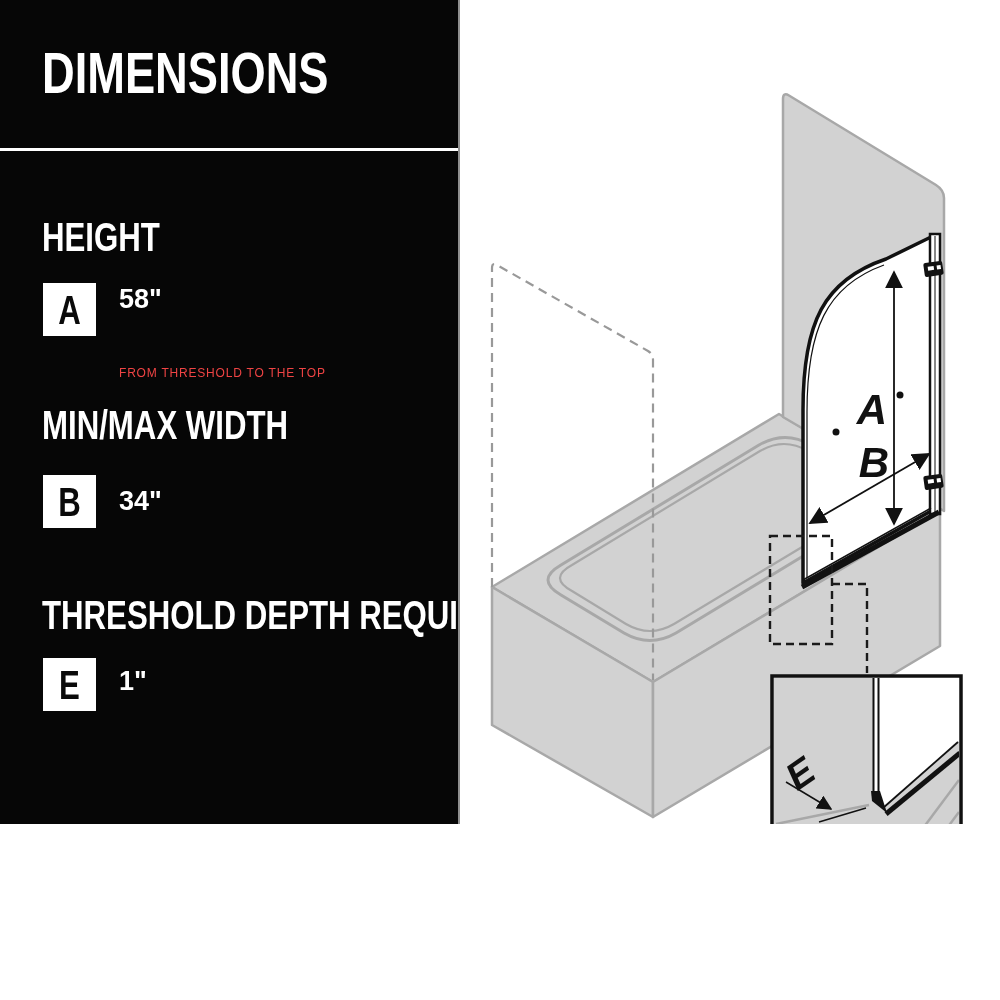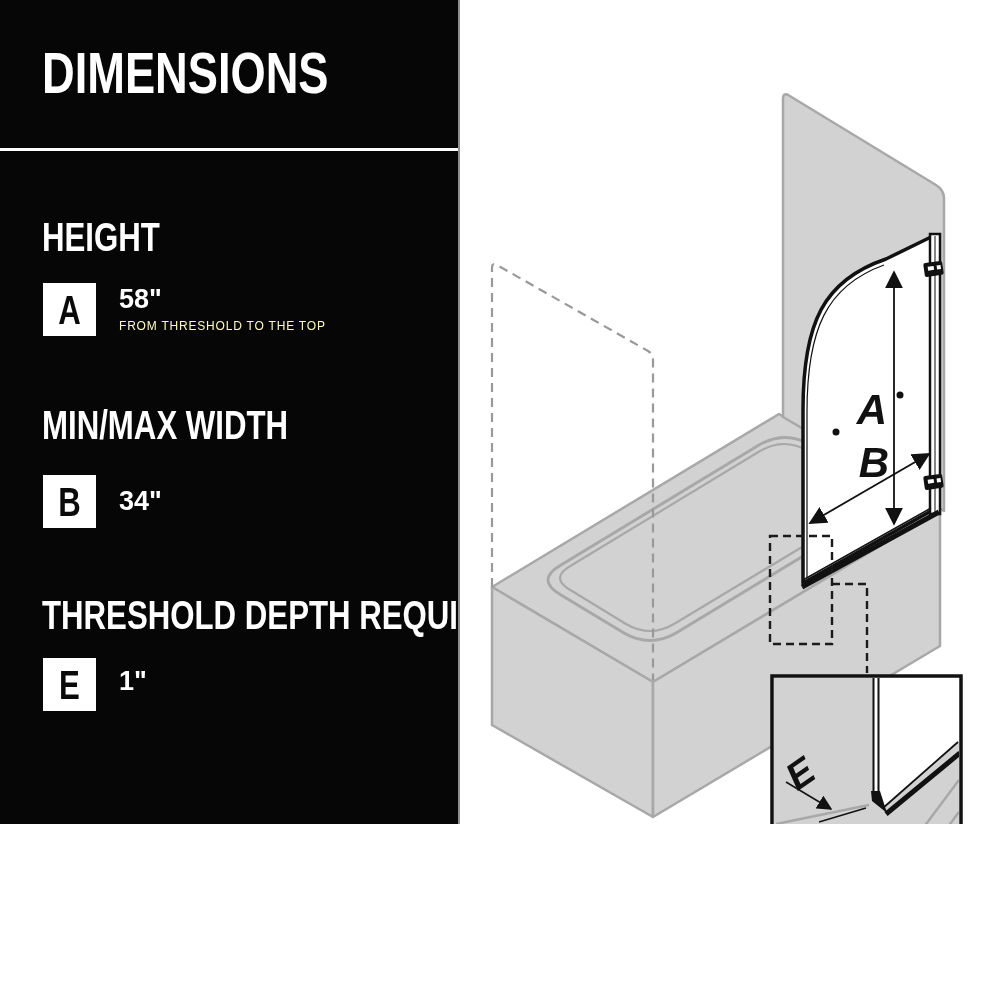--- a/index.html
+++ b/index.html
@@ -20,21 +20,21 @@
   }
   .letterbox{
     position:absolute;left:43px;width:53px;height:53px;background:#ffffff;
     display:flex;align-items:center;justify-content:center;
   }
   .letterbox .letter{
     color:#0a0a0a;font-weight:bold;font-size:40px;line-height:1;
     transform:scaleX(0.78);transform-origin:center;
   }
   .value{position:absolute;left:119px;color:#ffffff;font-weight:bold;font-size:27px;line-height:1;white-space:nowrap;}
-  .note{position:absolute;left:119px;color:#fef9c3;font-weight:normal;font-size:12px;line-height:1;letter-spacing:0.8px;white-space:nowrap;}
+  .note{position:absolute;left:119px;color:#ef4444;font-weight:normal;font-size:12px;line-height:1;letter-spacing:0.8px;white-space:nowrap;margin-top:47px;}
   
   .illustration{position:absolute;left:0;top:0;width:1000px;height:1000px;}
 </style>
 </head>
 <body>
 
 <div class="stage">
 
   <div class="panel">
     <div class="title">DIMENSIONS</div>

